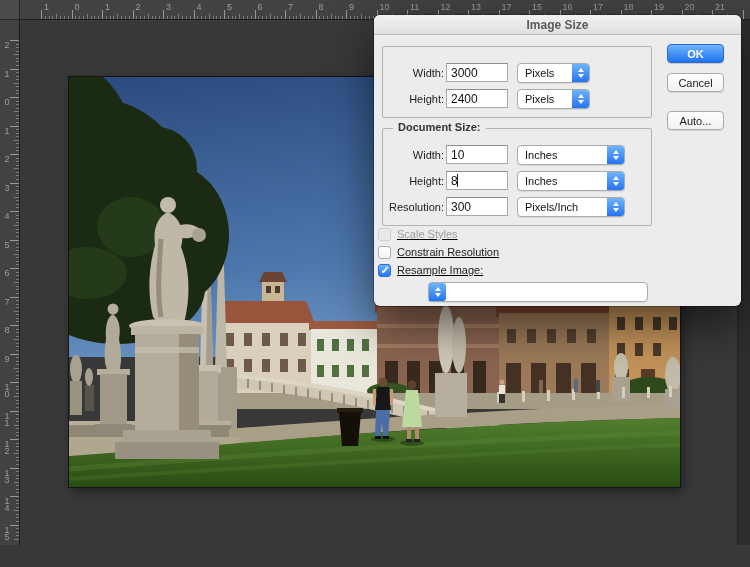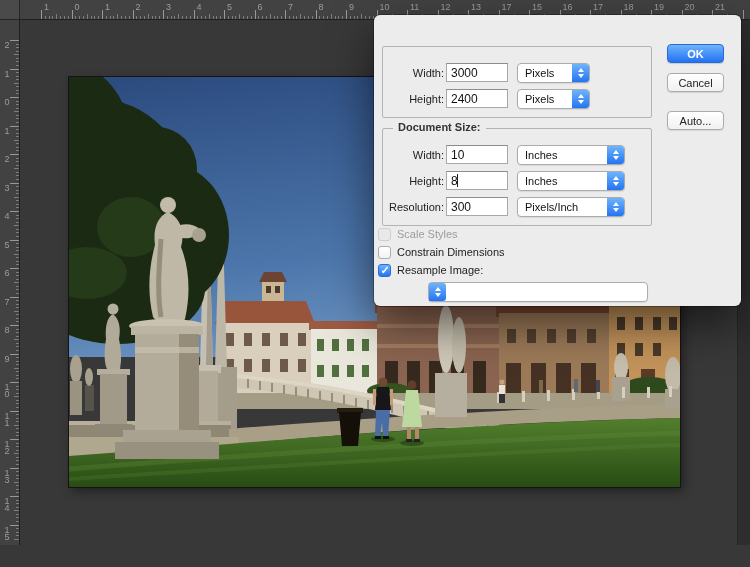--- a/index.html
+++ b/index.html
@@ -68,21 +68,21 @@
   .select .slabel{flex:1;font-size:11px;color:#111;padding-left:7px;white-space:nowrap;overflow:hidden;}
   .stepper{width:17px;height:18px;border-radius:0 3px 3px 0;margin-right:0;
        background:linear-gradient(#6db4fb,#2474f3);display:flex;flex-direction:column;
        align-items:center;justify-content:center;gap:2px;}
   .stepper .up{width:0;height:0;border-left:3.5px solid transparent;border-right:3.5px solid transparent;
        border-bottom:4px solid #fff;}
   .stepper .down{width:0;height:0;border-left:3.5px solid transparent;border-right:3.5px solid transparent;
        border-top:4px solid #fff;}
   .sel-unit-g1{left:126px;top:0;width:73px;}
   .sel-unit-g2{left:126px;top:0;width:108px;}
-  .checkrow{position:absolute;left:4px;height:16px;display:flex;align-items:center;gap:6px;}
+  .checkrow{position:absolute;left:4px;height:16px;display:flex;align-items:center;gap:6px;text-decoration:underline;}
   .checkbox{width:13px;height:13px;border-radius:3px;background:linear-gradient(#fff,#f2f2f2);
        border:1px solid #adadad;position:relative;cursor:pointer;}
   .checkbox.checked{background:linear-gradient(#6db4fb,#2474f3);border-color:#2a6fd6;}
   .checkbox.checked::after{content:"\2713";position:absolute;left:1.5px;top:-1px;font-size:11px;
        color:#fff;font-weight:bold;}
   .checklabel{font-size:11px;color:#222;}
   .checkrow.disabled .checkbox{background:#e9e9e9;border-color:#cfcfcf;cursor:default;}
   .checkrow.disabled .checklabel{color:#9c9c9c;}
   .resample-select{left:54px;top:267px;width:220px;}
   .btn{position:absolute;left:293px;width:57px;height:19px;border-radius:4px;font-size:11px;
@@ -665,20 +665,21 @@
           <rect x="430" y="317" width="6" height="9" fill="#333"></rect>
         <rect x="470" y="303" width="4" height="13" fill="#7a6a4a"></rect>
         <rect x="505" y="302" width="4" height="13" fill="#5a6a7a"></rect>
         <rect x="527" y="303" width="4" height="12" fill="#44484a"></rect>
       </g>
     </svg>
   </div>
 
 
   <div class="dialog">
+    <div class="titlebar">Image Size</div>
 
     <div class="group g1">
       <div class="frow" style="left:8px;top:16px;width:254px;">
         <span class="flabel">Width:</span>
         <input class="tfield" value="3000" style="">
         <div class="select sel-unit-g1">
           <span class="slabel">Pixels</span>
           <span class="stepper">
               <span class="up"></span>
               <span class="down"></span>
@@ -735,21 +736,21 @@
         </div>
       </div>
     </div>
 
     <div class="checkrow disabled" style="top:211px;">
       <span class="checkbox"></span>
       <span class="checklabel">Scale Styles</span>
     </div>
     <div class="checkrow" style="top:229px;">
       <span class="checkbox"></span>
-      <span class="checklabel">Constrain Dimensions</span>
+      <span class="checklabel">Constrain Resolution</span>
     </div>
     <div class="checkrow" style="top:247px;">
       <span class="checkbox checked"></span>
       <span class="checklabel">Resample Image:</span>
     </div>
 
     <div class="select resample-select">
       <span class="stepper">
           <span class="up"></span>
           <span class="down"></span>

